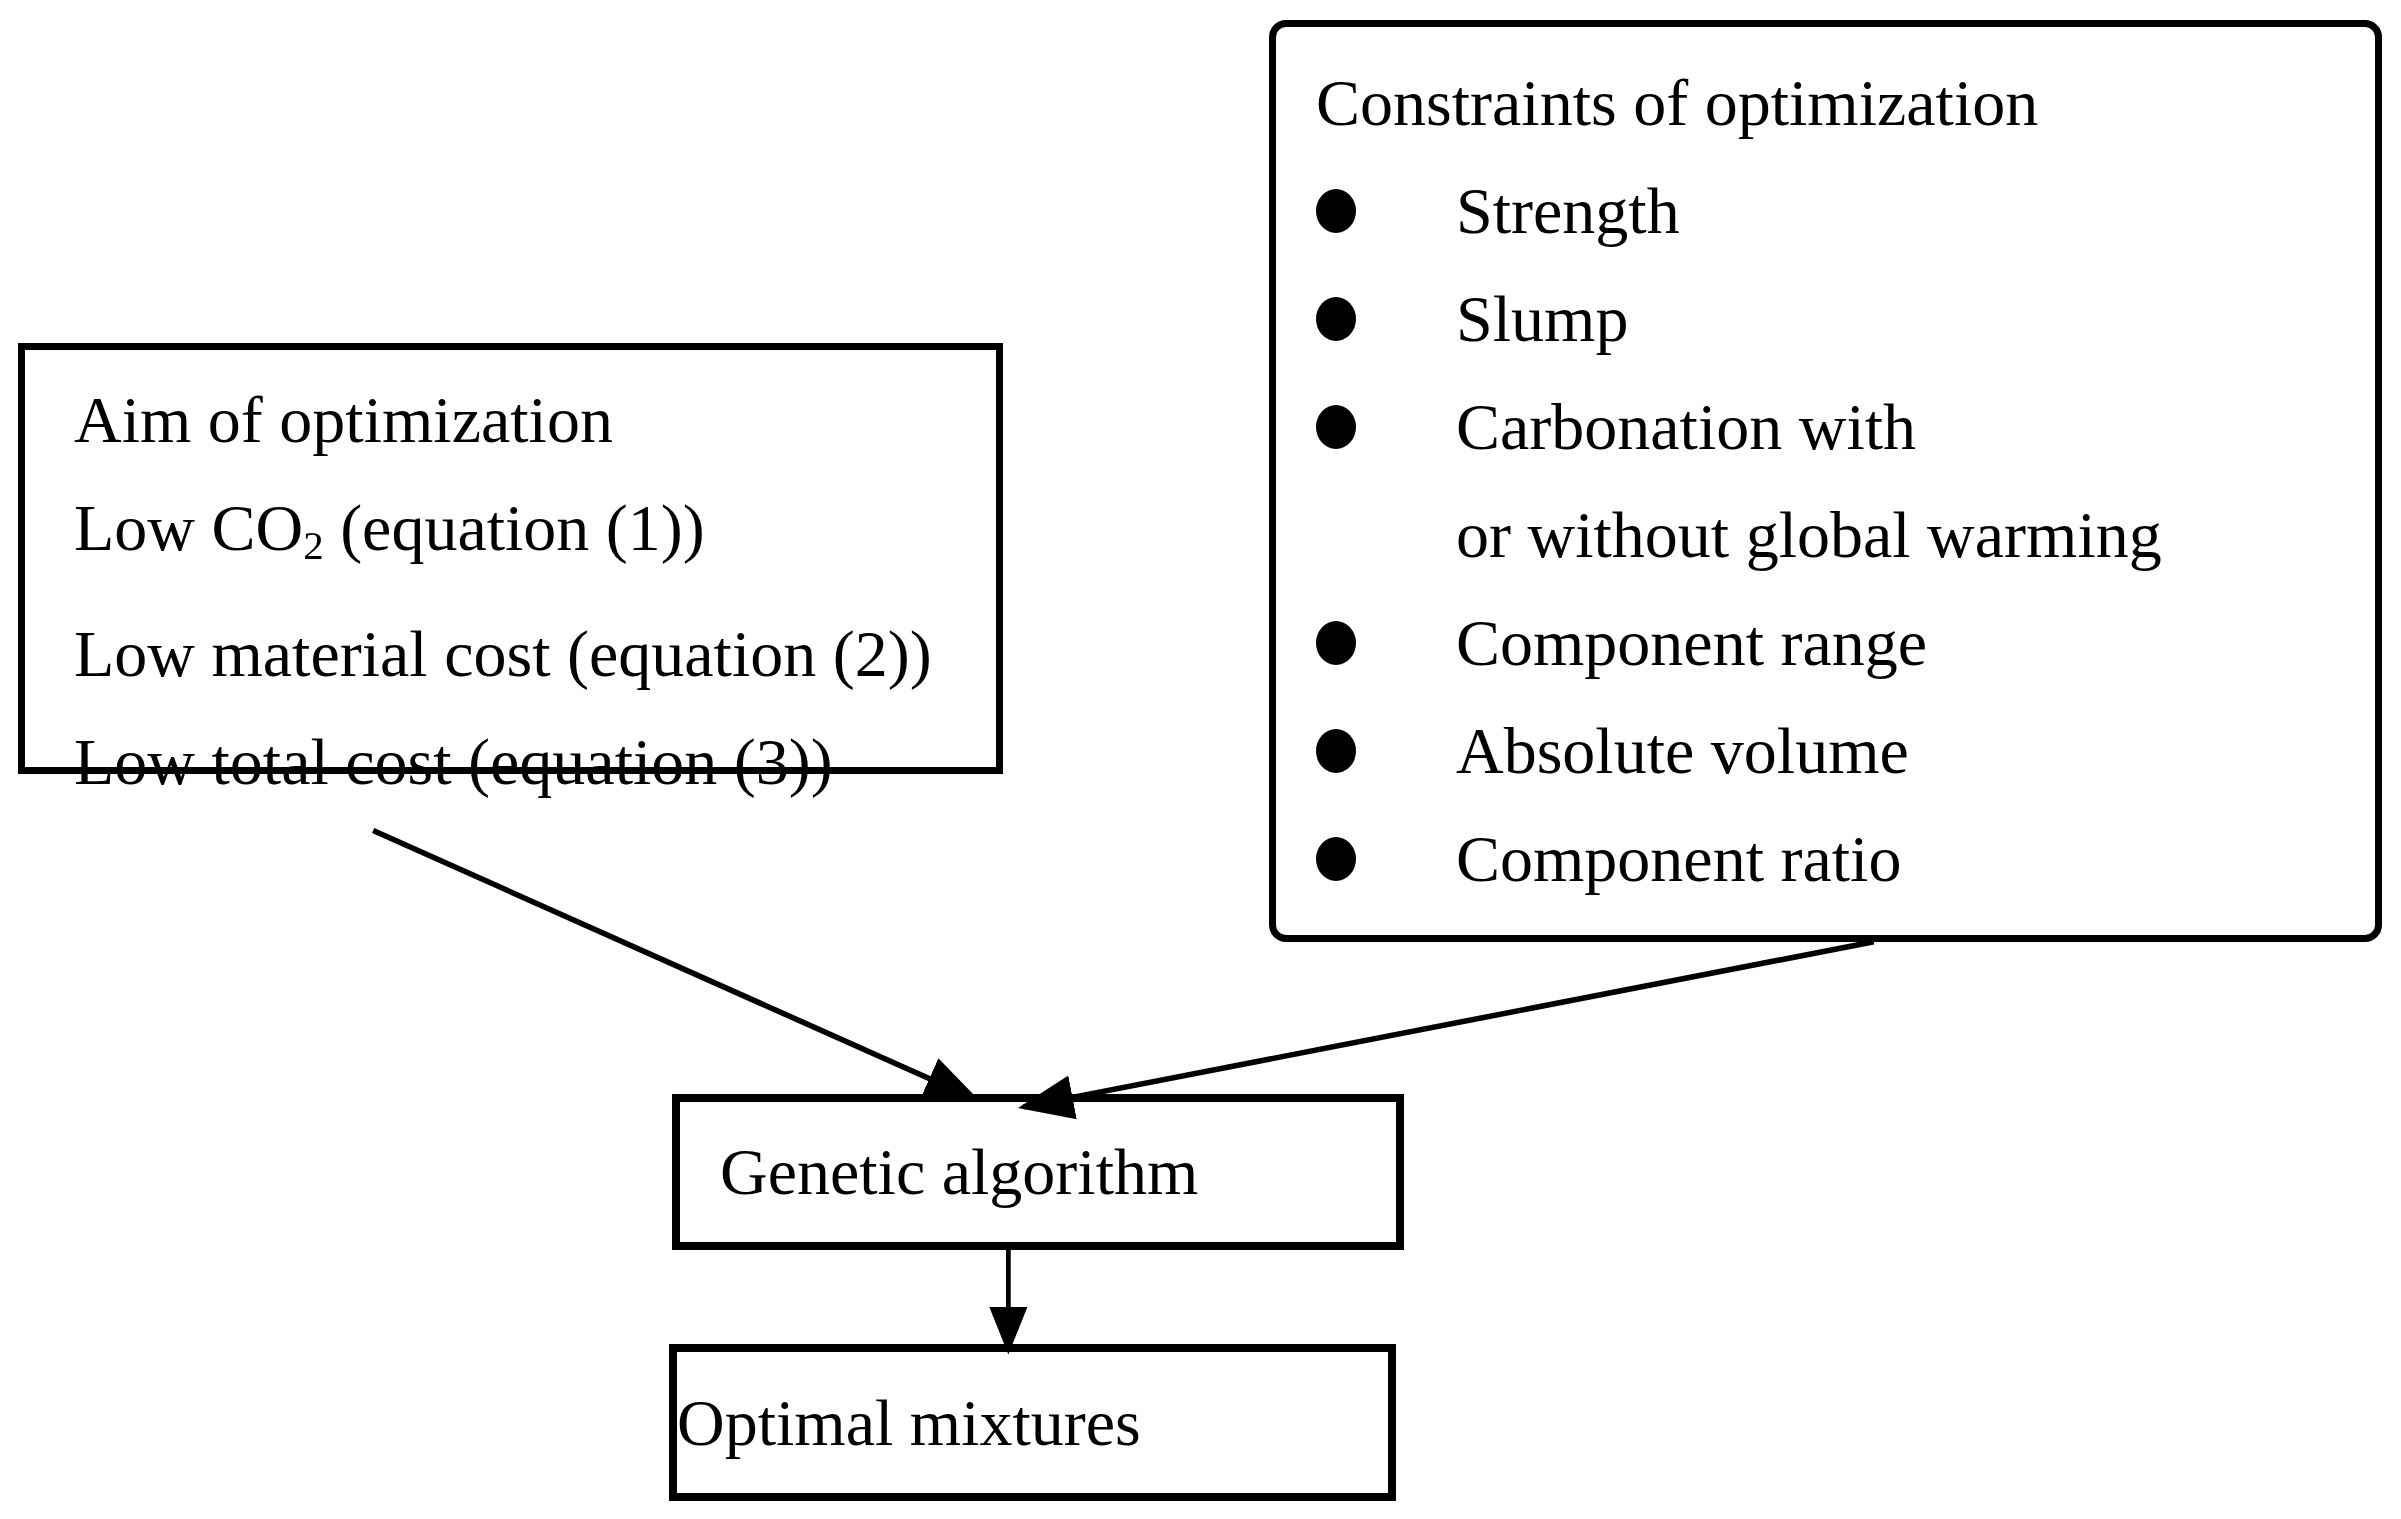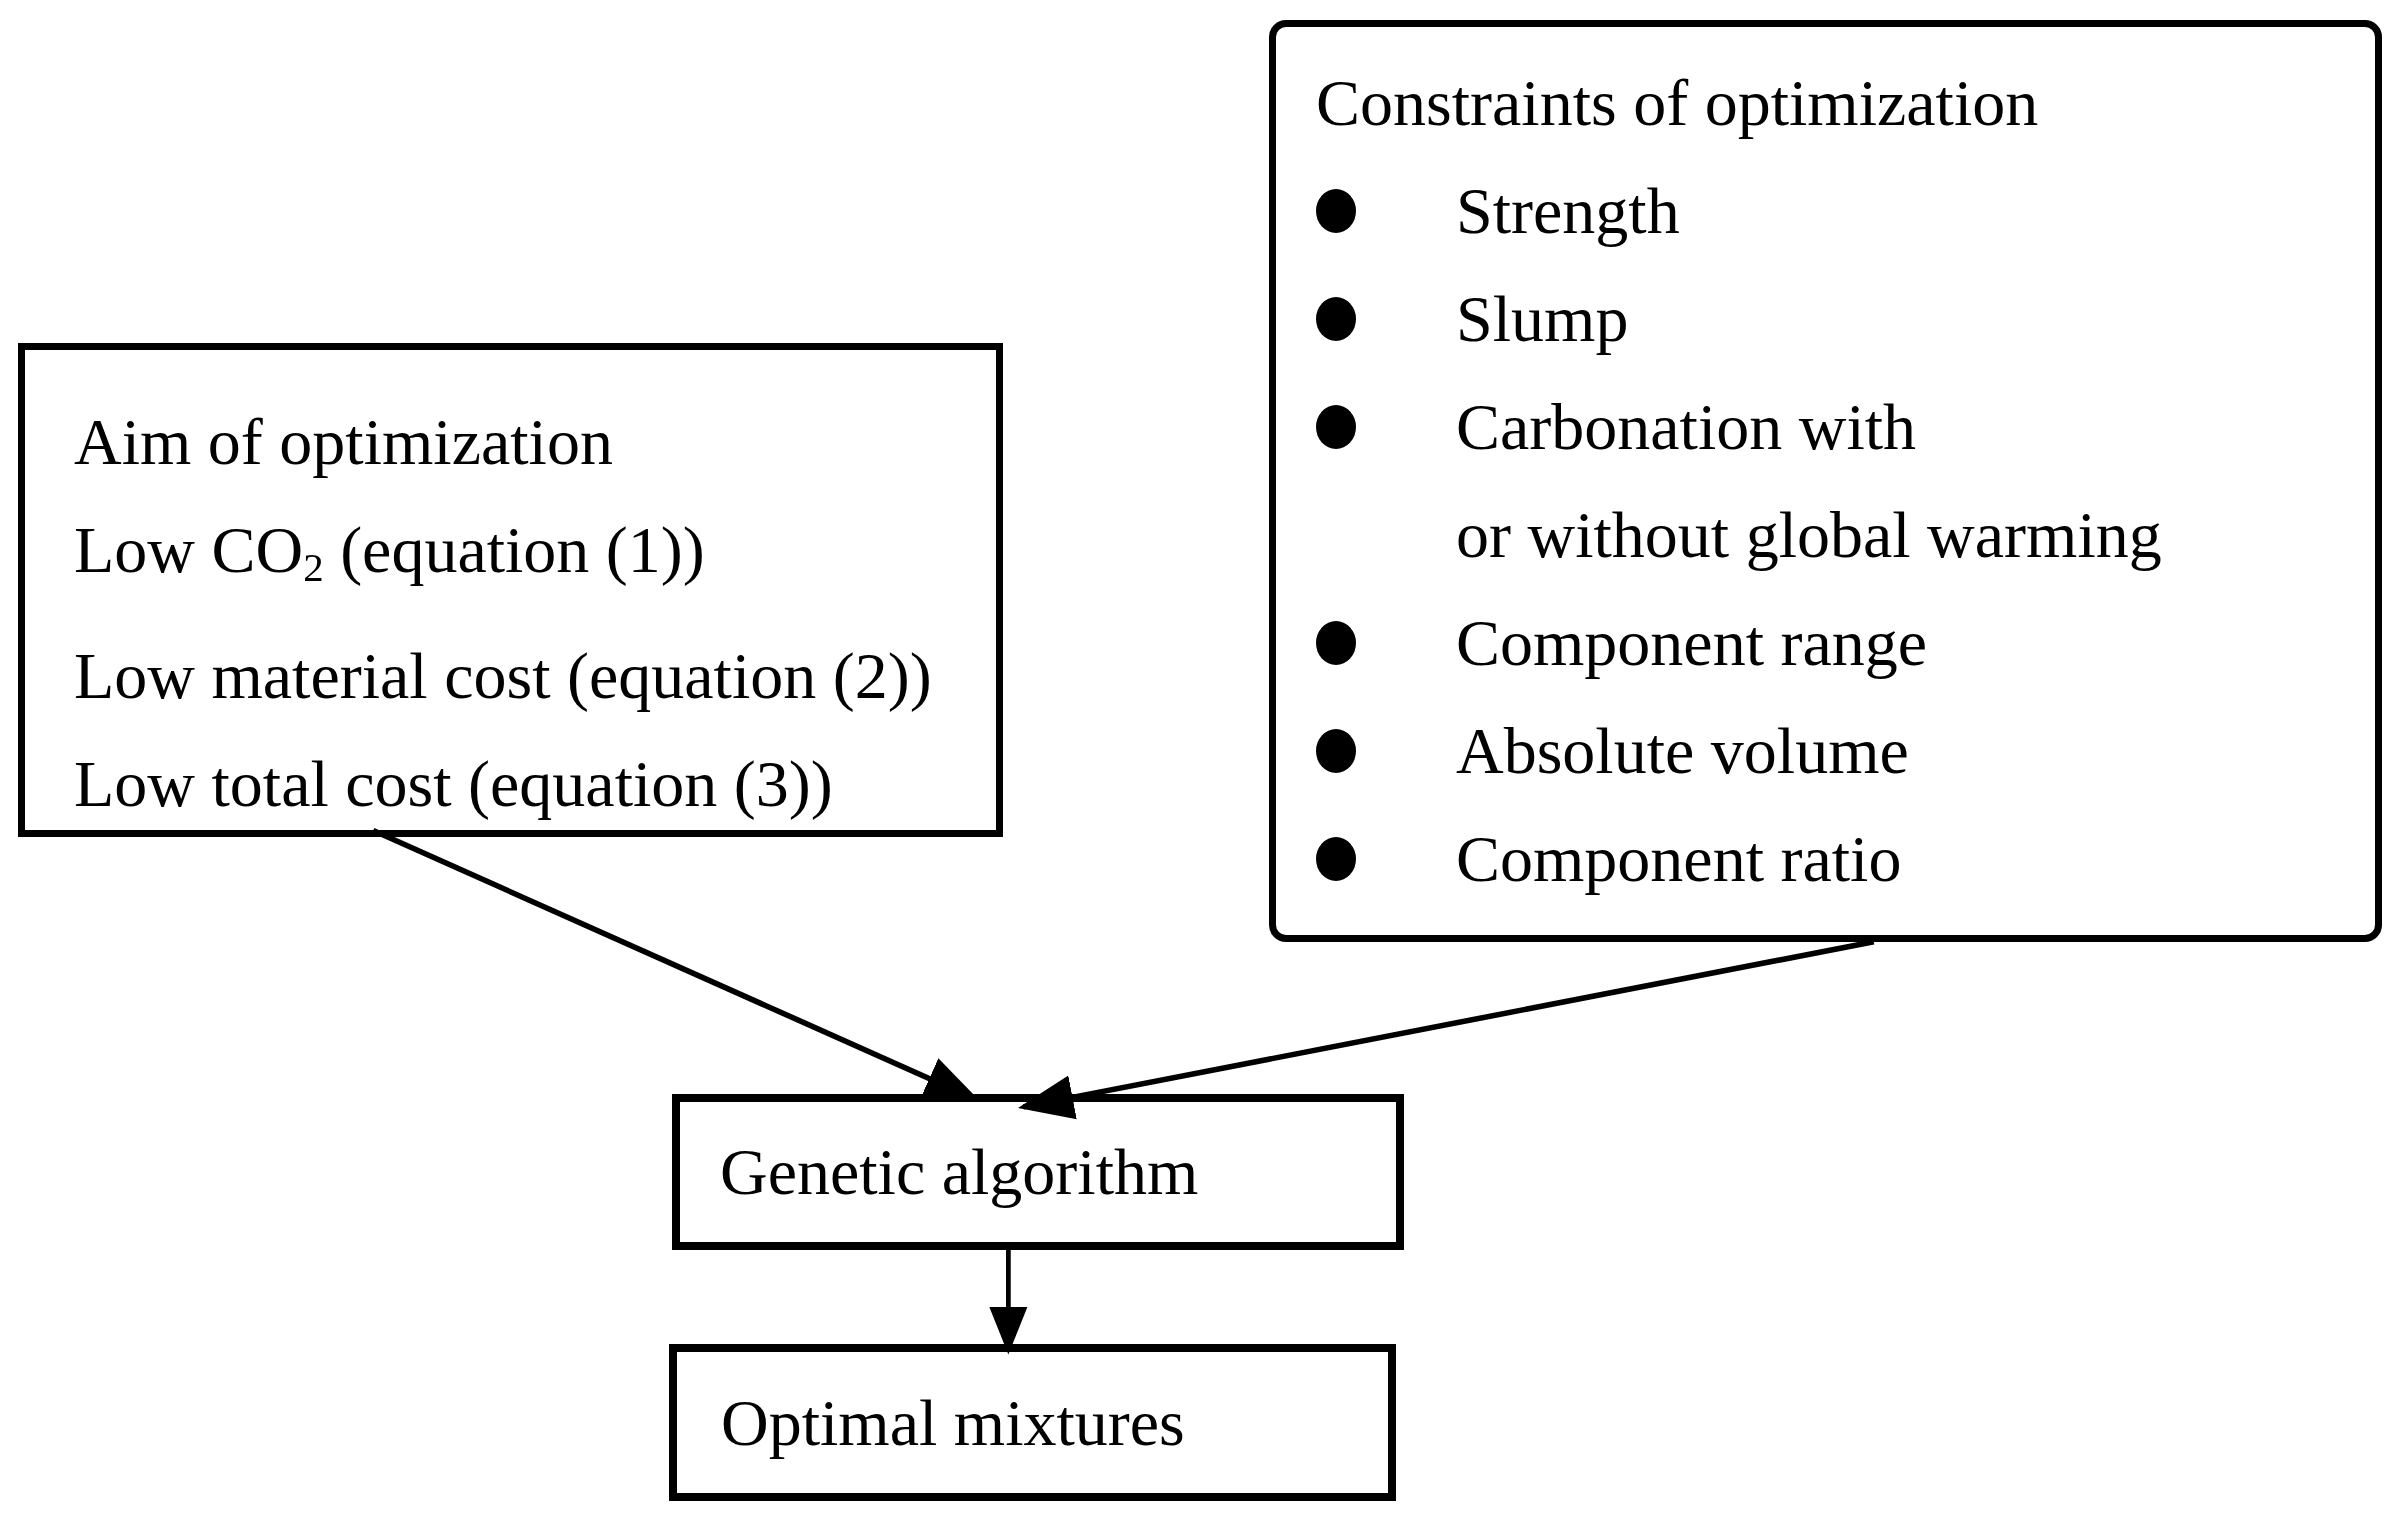--- a/index.html
+++ b/index.html
@@ -14,22 +14,22 @@
   }
   .box {
     position: absolute;
     box-sizing: border-box;
     background: #ffffff;
     border: 7.1px solid #000000;
     z-index: 1;
   }
   .aim-box {
     left: 18px; top: 343px;
-    width: 985px; height: 494px;
-    padding: 38px 0 0 49px;
+    width: 985px; height: 431px;
+    padding: 16px 0 0 49px;
     font-size: 66px;
     line-height: 108px;
     white-space: nowrap;
   }
   .constraints-box {
     left: 1269px; top: 20px;
     width: 1113px; height: 922px;
     padding: 22px 0 0 40px;
     font-size: 66px;
     line-height: 108px;
@@ -47,21 +47,21 @@
   .bullet.spacer { visibility: hidden; }
   .node {
     display: flex;
     align-items: center;
     border-width: 8.7px;
     font-size: 66px;
     white-space: nowrap;
     z-index: 1;
   }
   .genetic-box { left: 672px; top: 1094px; width: 732px; height: 156px; padding-left: 40px; }
-  .optimal-box { left: 669px; top: 1344px; width: 727px; height: 157px; padding-left: 44px; }
+  .optimal-box { left: 669px; top: 1344px; width: 727px; height: 157px; }
   .sub {
     font-size: 0.62em;
     vertical-align: -0.22em;
   }
   svg.arrow-layer {
     position: absolute;
     left: 0; top: 0;
     width: 2401px; height: 1519px;
     z-index: 3;
     pointer-events: none;

